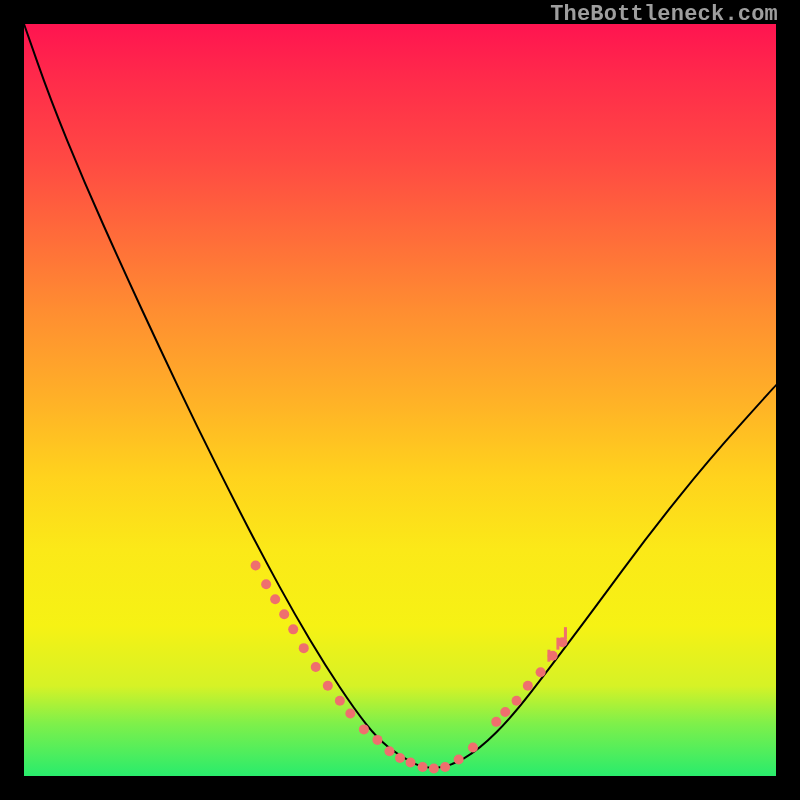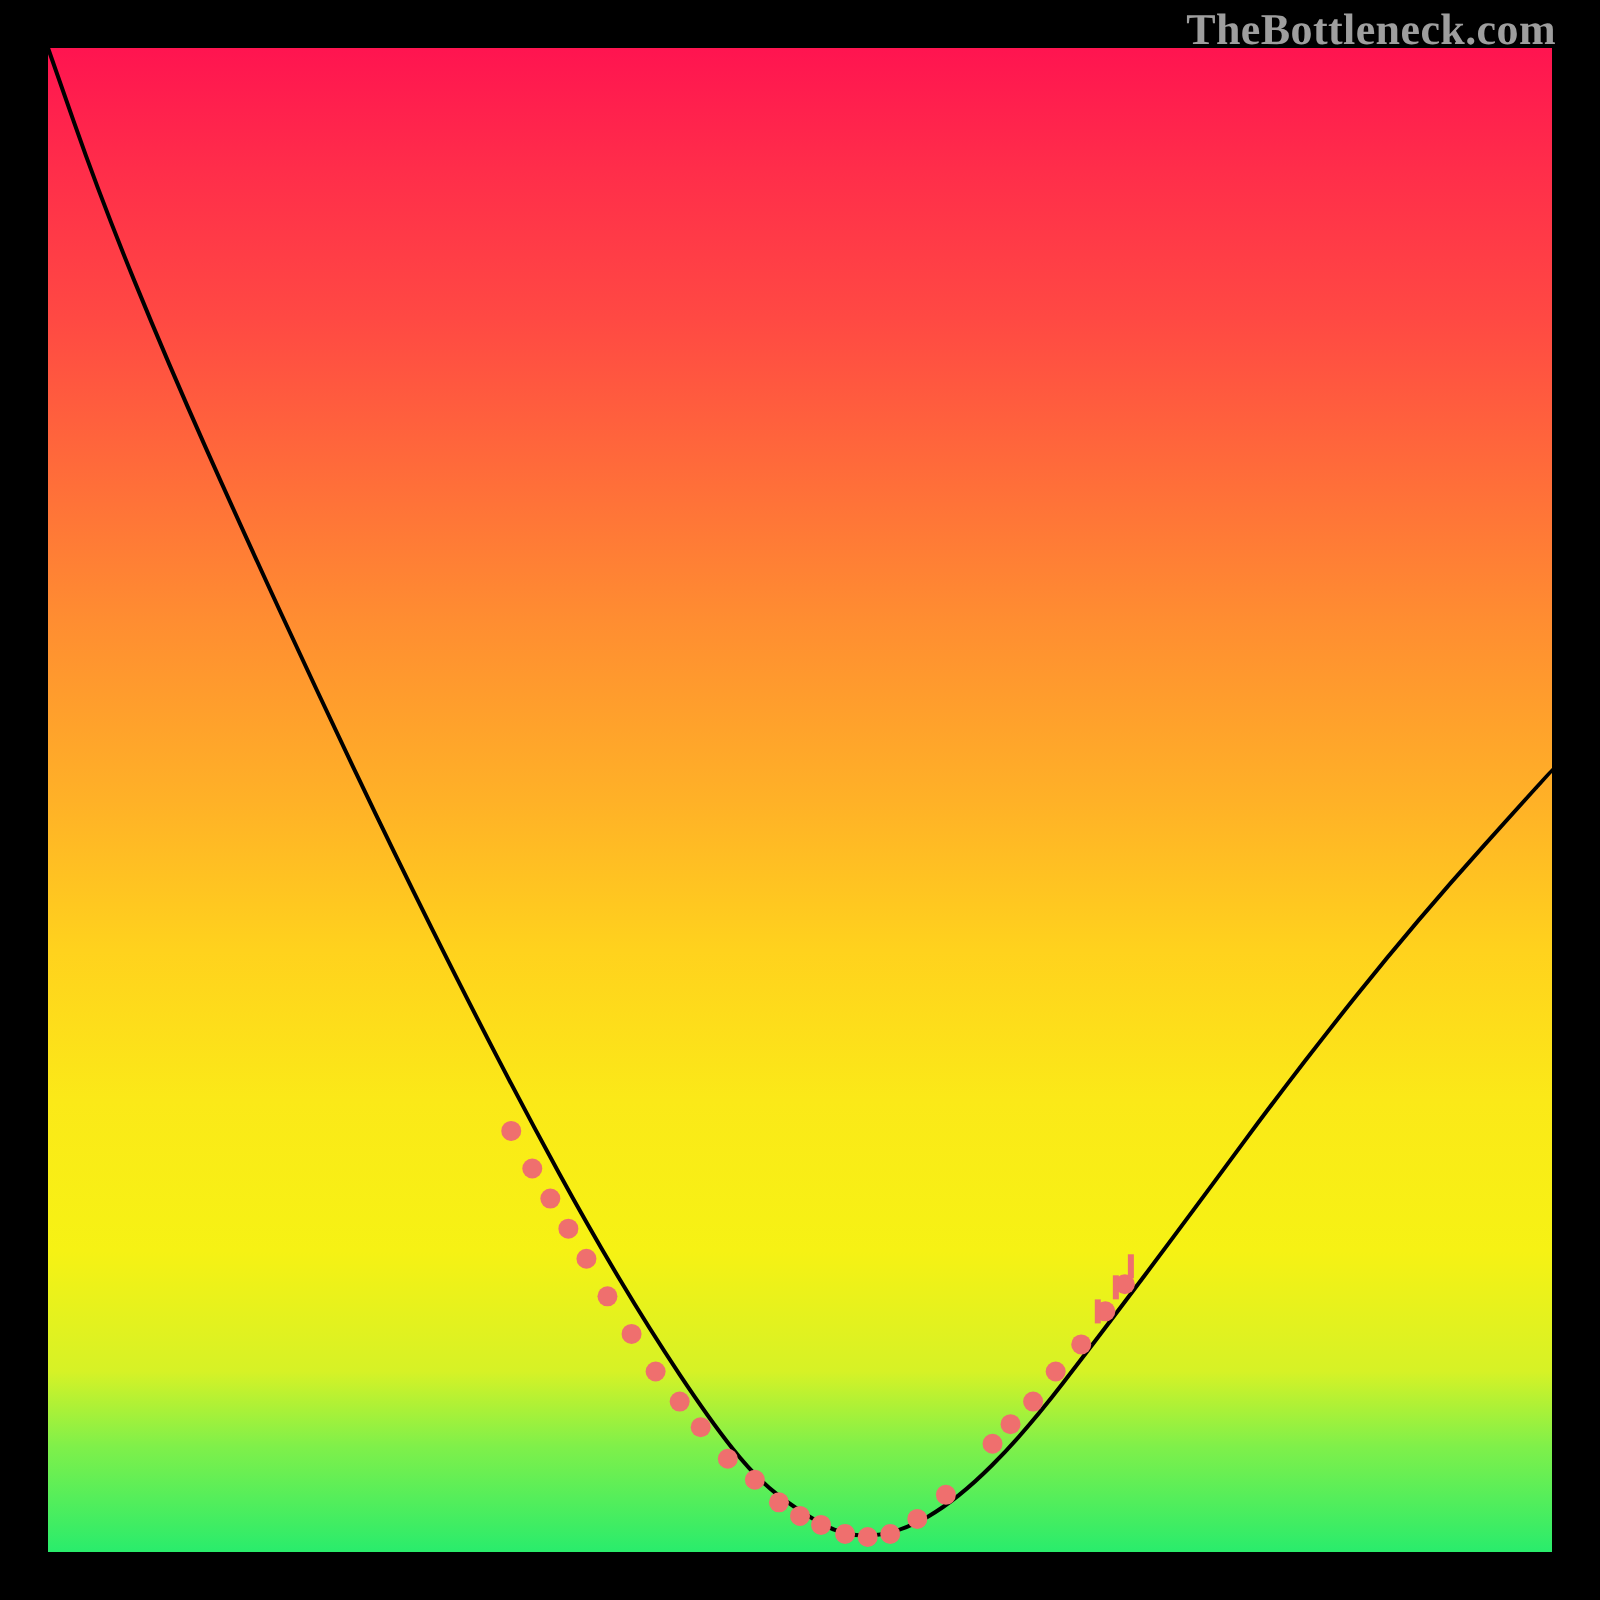--- a/index.html
+++ b/index.html
@@ -53,21 +53,21 @@
   .marker {
     fill: #ef6f6e;
   }
   .marker-bar {
     fill: #ef6f6e;
   }
   .watermark {
     position: absolute;
     top: 2px;
     right: 22px;
-    font-family: Liberation Serif, serif;
+    font-family: Liberation Mono, monospace;
     font-size: 22px;
     font-weight: 600;
     color: #9e9e9e;
     letter-spacing: 0.2px;
   }
 </style>
 </head>
 <body>
 <div class="wrap">
 

